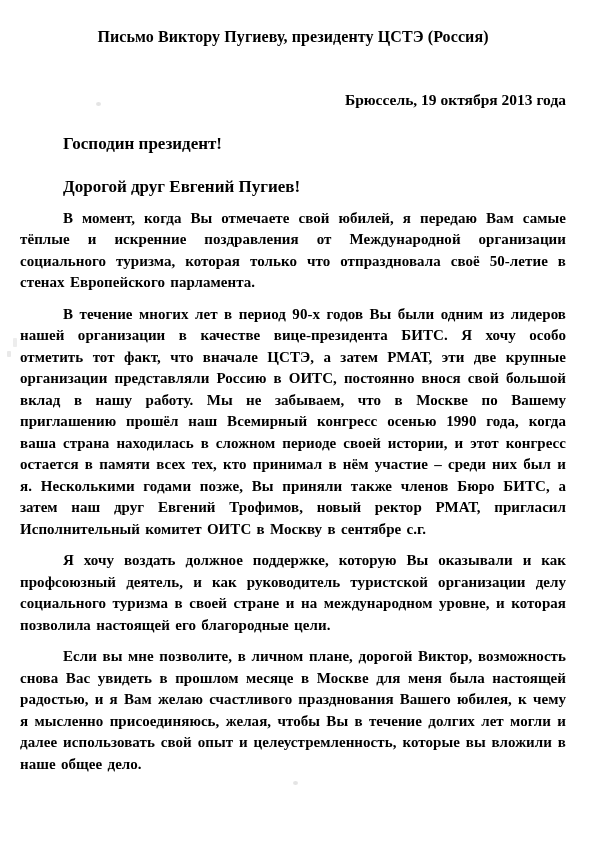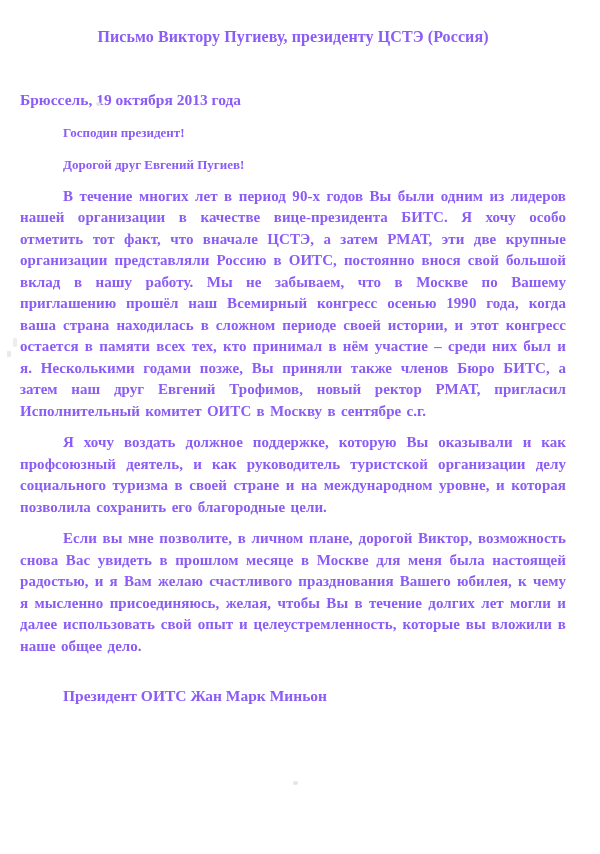--- a/index.html
+++ b/index.html
@@ -4,46 +4,46 @@
 <style>
   html, body { margin: 0; padding: 0; background: #ffffff; }
   .page {
     position: relative;
     width: 600px;
     height: 854px;
     background: #ffffff;
     overflow: hidden;
     font-family: "Liberation Serif", "DejaVu Serif", serif;
     font-weight: 700;
-    color: #8b5cf6;
+    color: #000000;
   }
   .content {
     position: absolute;
     left: 20px;
     top: 0;
     width: 546px;
   }
   .title {
     font-size: 16px;
     line-height: 22px;
     text-align: center;
     margin: 26px 0 0 0;
     letter-spacing: 0.1px;
   }
   .dateline {
     font-size: 15.5px;
     line-height: 21.5px;
-    text-align: left;
+    text-align: right;
     margin-top: 41px;
   }
   .salutation {
-    font-size: 13px;
+    font-size: 17px;
     line-height: 21.5px;
     text-indent: 43px;
-    margin: 11px 0 0 0;
+    margin: 22px 0 0 0;
   }
   .body-par {
     font-size: 15px;
     line-height: 21.5px;
     text-align: justify;
     text-indent: 43px;
     margin: 10px 0 0 0;
     word-spacing: 1.5px;
     letter-spacing: 0.05px;
   }
@@ -69,28 +69,28 @@
 <div class="page">
   <div class="content">
     <h1 class="title">Письмо Виктору Пугиеву, президенту ЦСТЭ (Россия)</h1>
 
     <div class="dateline">Брюссель, 19 октября 2013 года</div>
 
     <p class="salutation">Господин президент!</p>
 
     <p class="salutation">Дорогой друг Евгений Пугиев!</p>
 
+    <p class="body-par">В момент, когда Вы отмечаете свой юбилей, я передаю Вам самые тёплые и искренние поздравления от Международной организации социального туризма, которая только что отпраздновала своё 50-летие в стенах Европейского парламента.</p>
 
     <p class="body-par">В течение многих лет в период 90-х годов Вы были одним из лидеров нашей организации в качестве вице-президента БИТС. Я хочу особо отметить тот факт, что вначале ЦСТЭ, а затем РМАТ, эти две крупные организации представляли Россию в ОИТС, постоянно внося свой большой вклад в нашу работу. Мы не забываем, что в Москве по Вашему приглашению прошёл наш Всемирный конгресс осенью 1990 года, когда ваша страна находилась в сложном периоде своей истории, и этот конгресс остается в памяти всех тех, кто принимал в нём участие – среди них был и я. Несколькими годами позже, Вы приняли также членов Бюро БИТС, а затем наш друг Евгений Трофимов, новый ректор РМАТ, пригласил Исполнительный комитет ОИТС в Москву в сентябре с.г.</p>
 
-    <p class="body-par">Я хочу воздать должное поддержке, которую Вы оказывали и как профсоюзный деятель, и как руководитель туристской организации делу социального туризма в своей стране и на международном уровне, и которая позволила сохранить его благородные цели.</p>
+    <p class="body-par">Я хочу воздать должное поддержке, которую Вы оказывали и как профсоюзный деятель, и как руководитель туристской организации делу социального туризма в своей стране и на международном уровне, и которая позволила настоящей его благородные цели.</p>
 
     <p class="body-par">Если вы мне позволите, в личном плане, дорогой Виктор, возможность снова Вас увидеть в прошлом месяце в Москве для меня была настоящей радостью, и я Вам желаю счастливого празднования Вашего юбилея, к чему я мысленно присоединяюсь, желая, чтобы Вы в течение долгих лет могли и далее использовать свой опыт и целеустремленность, которые вы вложили в наше общее дело.</p>
 
 
-    <p class="signature">Президент ОИТС Жан Марк Миньон</p>
   </div>
 
   <div class="speck speck-1"></div>
   <div class="speck speck-2"></div>
   <div class="speck speck-3"></div>
   <div class="speck speck-4"></div>
 </div>
 
 </body></html>

